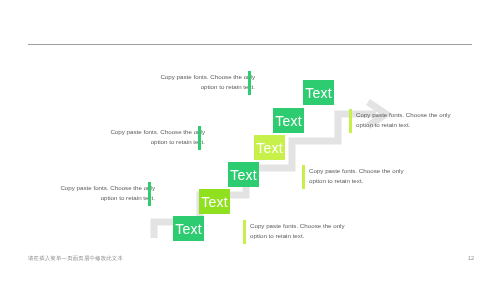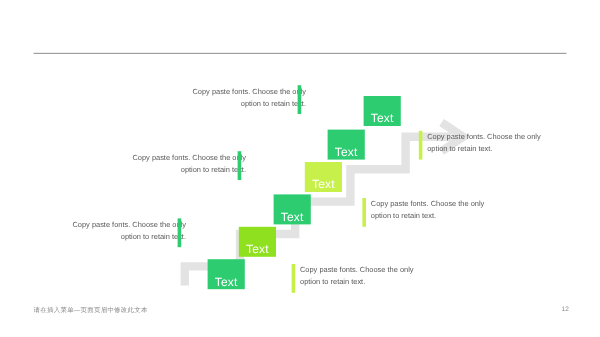--- a/index.html
+++ b/index.html
@@ -33,24 +33,24 @@
     position: absolute;
     left: 150px;
     top: 50px;
     width: 250px;
     height: 192px;
   }
   
   .box {
     position: absolute;
     display: flex;
-    align-items: flex-end;
+    align-items: center;
     justify-content: center;
     color: #ffffff;
-    font-size: 10px;
+    font-size: 14px;
     letter-spacing: 0.2px;
   }
   .box-1 { left: 173px; top: 216px; width: 31px; height: 25px; background: #2ecc71; }
   .box-2 { left: 199px; top: 189px; width: 31px; height: 25px; background: #8fe01e; }
   .box-3 { left: 228px; top: 162px; width: 31px; height: 25px; background: #2ecc71; }
   .box-4 { left: 254px; top: 135px; width: 31px; height: 25px; background: #c8f04a; }
   .box-5 { left: 273px; top: 108px; width: 31px; height: 25px; background: #2ecc71; }
   .box-6 { left: 303px; top: 80px; width: 31px; height: 25px; background: #2ecc71; }
 
   

